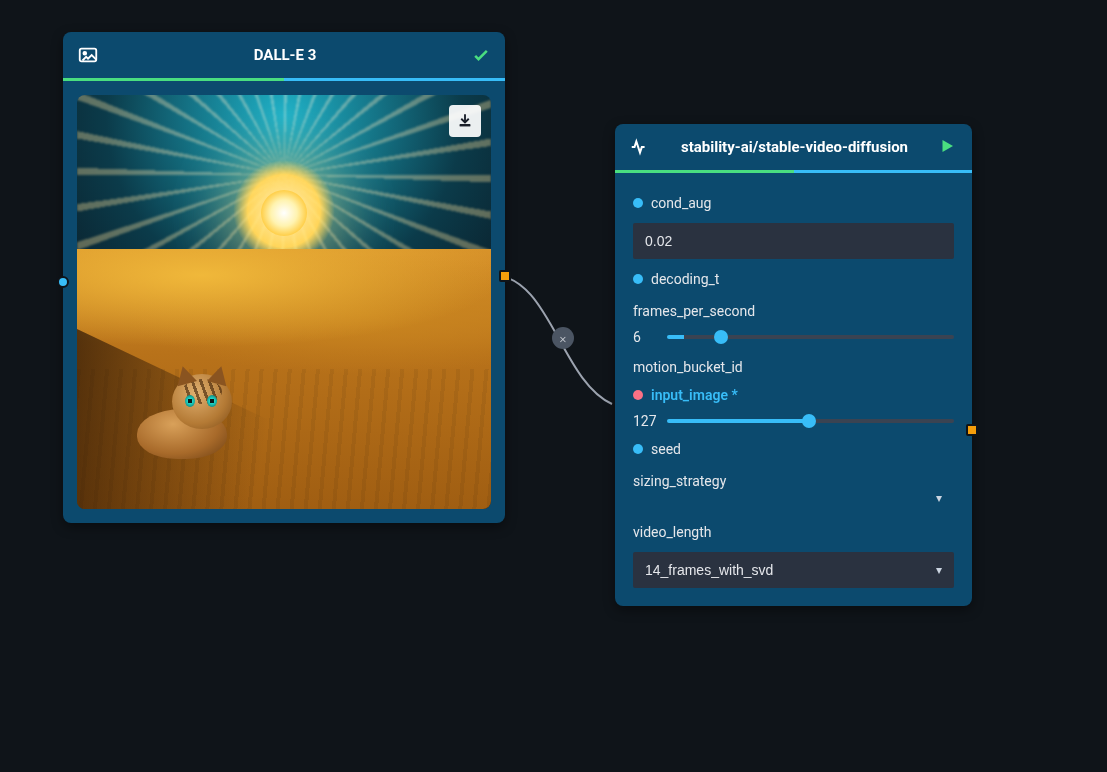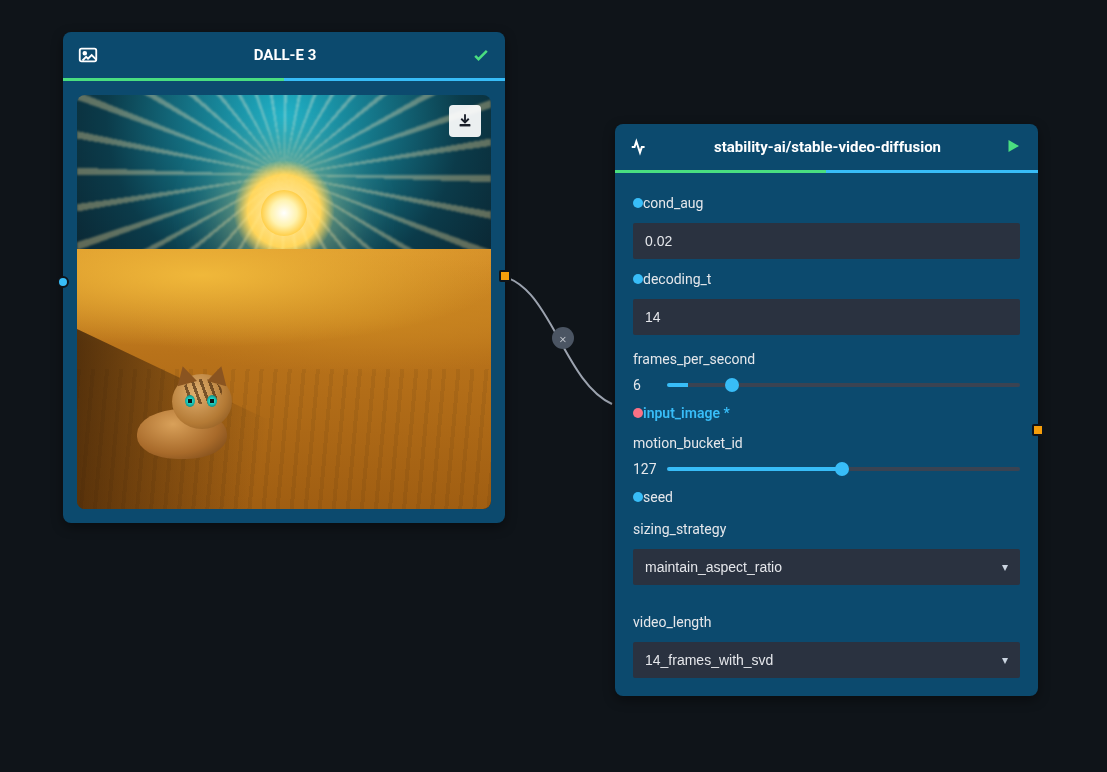--- a/index.html
+++ b/index.html
@@ -106,23 +106,23 @@
     cursor: pointer;
   }
   .port {
     position: absolute;
     width: 12px; height: 12px;
     border-radius: 50%;
     border: 2px solid #0f1419;
   }
   .port.in { background: #38bdf8; }
   .port.out { background: #f59e0b; border-radius: 2px; }
-  .param-node { width: 423px; }
+  .param-node { width: 357px; }
   .param-body { padding: 16px 18px 18px; display: flex; flex-direction: column; gap: 6px; }
-  .param-row { display: flex; align-items: center; gap: 0; margin-top: 6px; font-size: 14px; color: #e5e7eb; }
+  .param-row { display: flex; align-items: center; gap: 8px; margin-top: 6px; font-size: 14px; color: #e5e7eb; }
   .param-dot { width: 10px; height: 10px; border-radius: 50%; flex-shrink:0; }
   .dot-blue { background: #38bdf8; }
   .dot-salmon { background: #fb7185; }
   .param-label { font-size: 14px; }
   .param-label.connected { color: #38bdf8; font-weight: 600; }
   .input-text, .select {
     width: 100%;
     background: #2a3240;
     border: none;
     border-radius: 2px;
@@ -243,55 +243,51 @@
     <div class="param-row">
       <span class="param-dot dot-blue"></span>
       <span class="param-label">cond_aug</span>
     </div>
     <input class="input-text" value="0.02" style="">
 
     <div class="param-row">
       <span class="param-dot dot-blue"></span>
       <span class="param-label">decoding_t</span>
     </div>
-    <input class="input-text" value="14" style="">
 
     <div class="param-row" style="margin-top:10px;">
       <span class="param-label">frames_per_second</span>
     </div>
     <div class="slider-row">
       <span class="slider-val">6</span>
       <input type="range" class="slider filled" min="1" max="30" value="6" style="--fill: 6%;">
     </div>
 
+    <div class="param-row" style="margin-top:8px;">
+      <span class="param-label">motion_bucket_id</span>
+    </div>
+
     <div class="param-row">
       <span class="param-dot dot-salmon"></span>
       <span class="param-label connected">input_image *</span>
     </div>
-
-    <div class="param-row" style="margin-top:8px;">
-      <span class="param-label">motion_bucket_id</span>
-    </div>
     <div class="slider-row">
       <span class="slider-val">127</span>
       <input type="range" class="slider filled" min="1" max="255" value="127" style="--fill: 50%;">
     </div>
 
     <div class="param-row">
       <span class="param-dot dot-blue"></span>
       <span class="param-label">seed</span>
     </div>
 
     <div class="param-row" style="margin-top:10px;text-align:right;">
       <span class="param-label">sizing_strategy</span>
     </div>
     <div class="select-wrap">
-      <select class="select">
-        <option>maintain_aspect_ratio</option>
-      </select>
       <span class="select-caret">▾</span>
     </div>
 
     <div class="param-row" style="margin-top:23px;">
       <span class="param-label">video_length</span>
     </div>
     <div class="select-wrap">
       <select class="select">
         <option>14_frames_with_svd</option>
       </select>

